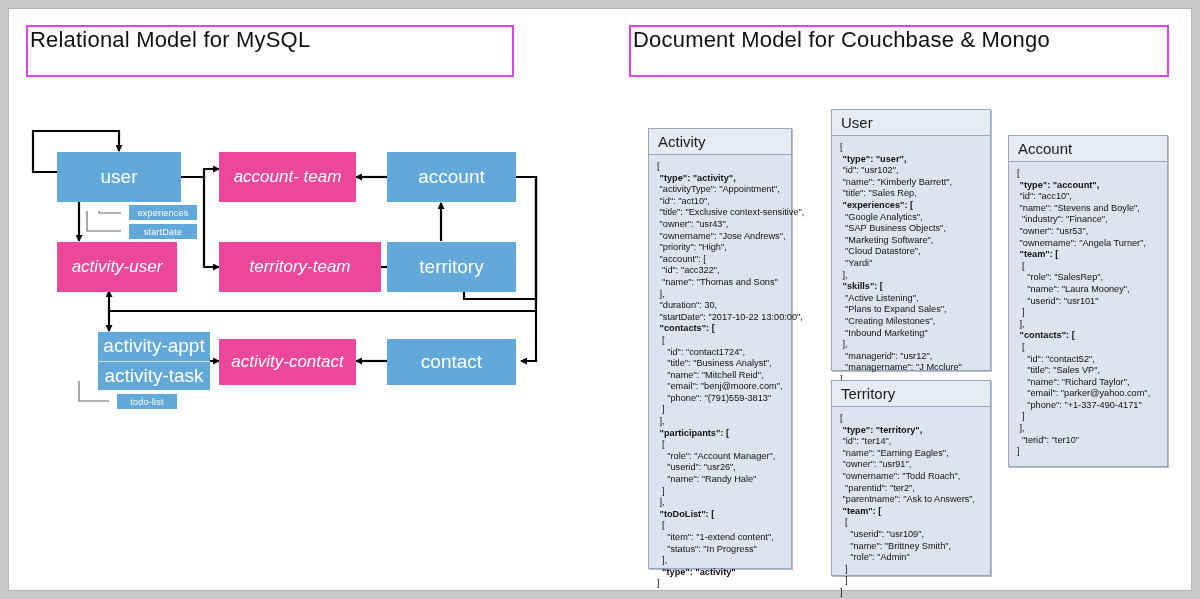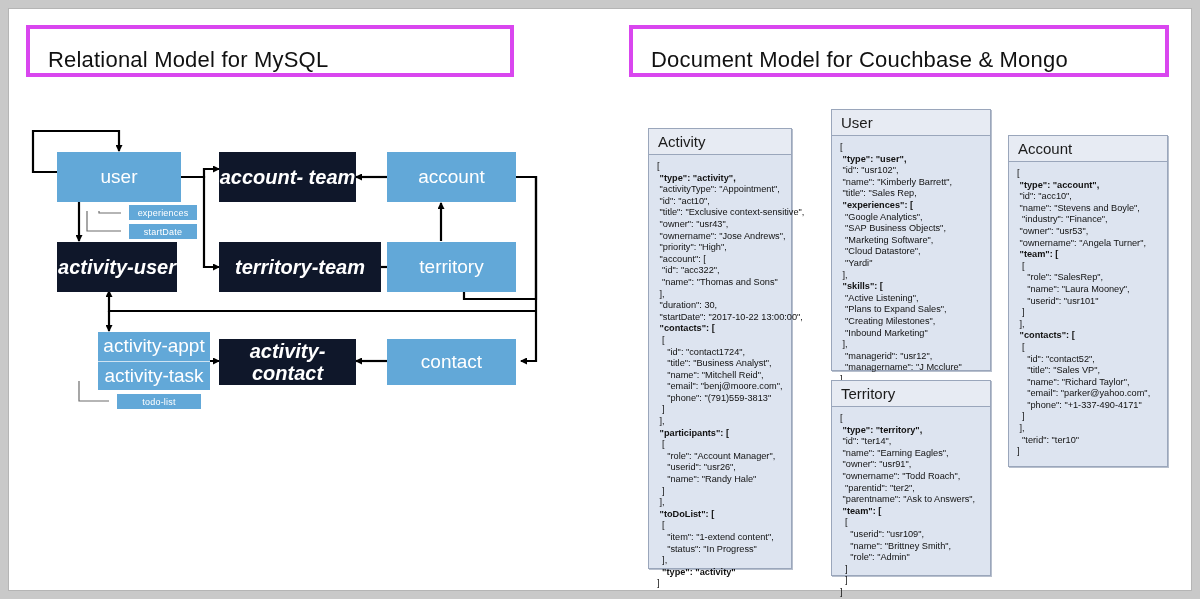--- a/index.html
+++ b/index.html
@@ -14,40 +14,40 @@
     position:absolute; left:8px; top:8px;
     width:1184px; height:583px;
     background:#ffffff;
     border:1px solid #b5b5b5;
   }
 
   
   .title-box {
     position:absolute;
     background:#ffffff;
-    border:4px solid #d946ef;
-    display:flex; align-items:flex-end;
-    padding-left:18px;
+    border:2px solid #d946ef;
+    display:flex; align-items:flex-start;
+    padding-left:2px;
   }
   .title-box span {
     font-size:22px; color:#111; letter-spacing:0.2px;
   }
   #title-left  { left:17px; top:16px; width:488px; height:52px; }
   #title-right { left:620px; top:16px; width:540px; height:52px; }
 
   
   #rel { position:absolute; left:0; top:0; width:600px; height:583px; }
   .ent {
     position:absolute;
     display:flex; align-items:center; justify-content:center;
     color:#ffffff; text-align:center;
     line-height:1.1;
   }
   .blue { background:#62a8d8; font-size:19px; }
-  .tan  { background:#0f172a; font-style:italic; font-size:20px;font-weight:bold; }
+  .tan  { background:#ec4899; font-style:italic; font-size:17px; }
   .mini {
     position:absolute; background:#62a8d8; color:#fff;
     font-size:9px; display:flex; align-items:center; justify-content:center;
     letter-spacing:0.2px;
     margin-left:8px;
   }
   .split { display:block; }
   .split .half {
     height:50%; display:flex; align-items:center; justify-content:center;
     font-size:19px;
@@ -161,21 +161,21 @@
 
     <div class="ent blue split" style="left:48px; top:323px; width:112px; height:58px;margin-left:41px;">
       <div class="half">
         <span>activity-appt</span>
       </div>
       <div class="half">
         <span>activity-task</span>
       </div>
     </div>
 
-    <div class="mini" style="left:100px; top:385px; width:84px; height:15px;">
+    <div class="mini" style="left:100px; top:385px; width:60px; height:15px;">
       <span>todo-list</span>
     </div>
 
     <div class="ent tan" style="left:210px; top:330px; width:137px; height:46px;">
       <span>activity-contact</span>
     </div>
 
     <div class="ent blue" style="left:378px; top:330px; width:129px; height:46px;">
       <span>contact</span>
     </div>

